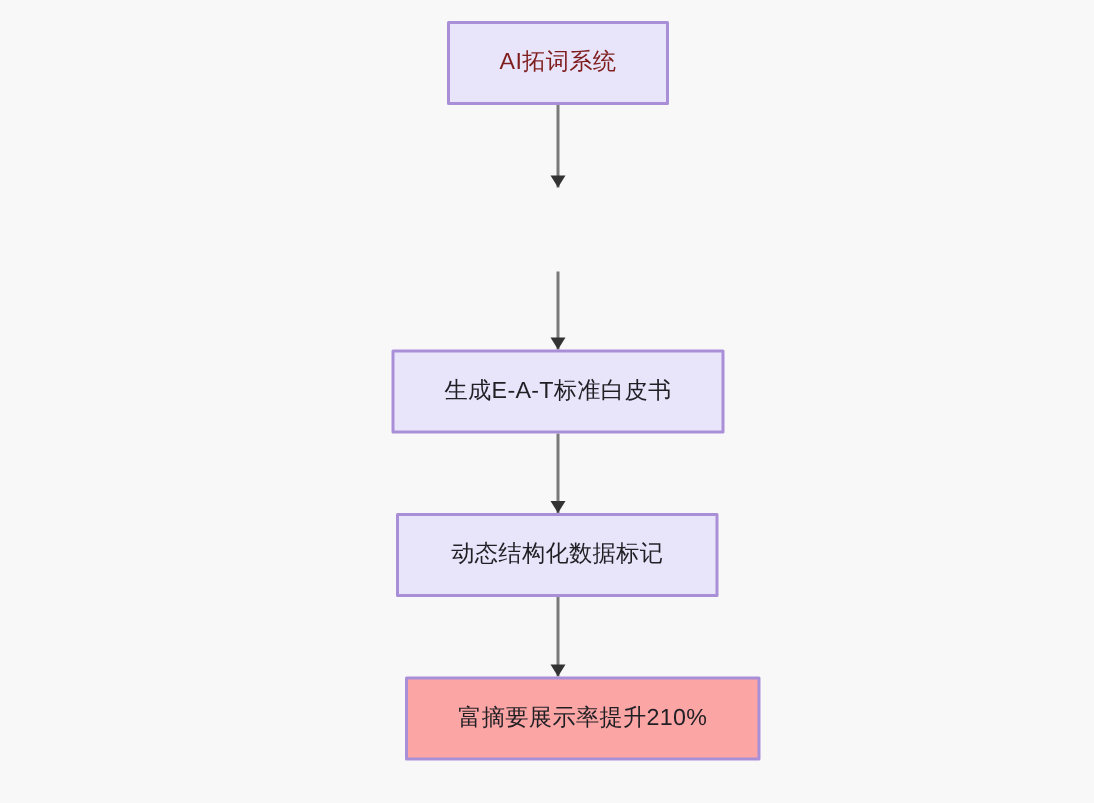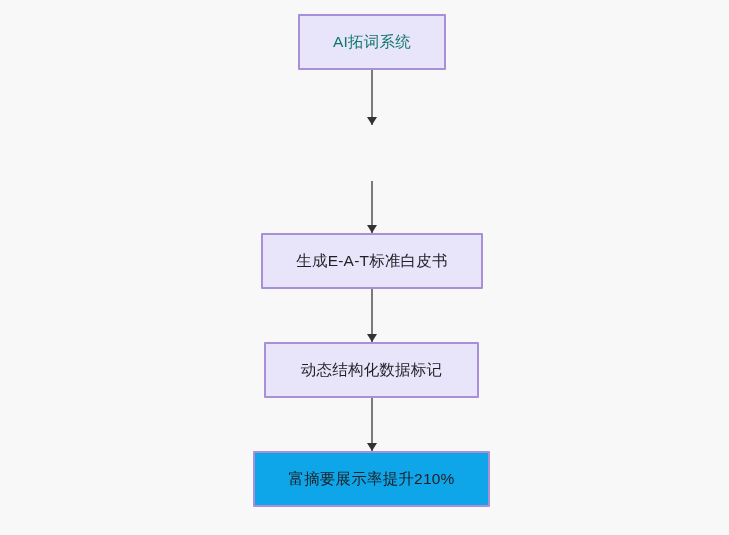--- a/index.html
+++ b/index.html
@@ -75,25 +75,25 @@
   <div class="edge" style="left: 371px; top: 289px; width: 2px; height: 53px;">
     <div class="edge-line" style="height: 53px; background: rgb(122, 122, 122);"></div>
     <div class="edge-arrow" style="top: 45px; border-top-color: rgb(51, 51, 51);"></div>
   </div>
   <div class="edge" style="left: 371px; top: 398px; width: 2px; height: 53px;">
     <div class="edge-line" style="height: 53px; background: rgb(122, 122, 122);"></div>
     <div class="edge-arrow" style="top: 45px; border-top-color: rgb(51, 51, 51);"></div>
   </div>
 
   <div class="node" style="left: 298px; top: 14px; width: 148px; height: 56px; background: rgb(232, 229, 251); border-color: rgb(169, 143, 216);">
-    <span class="node-label" style="color: #0f766e; text-align: center;">AI拓词系统</span>
+    <span class="node-label" style="color: #7f1d1d; text-align: center;">AI拓词系统</span>
   </div>
   <div class="node" style="left: 264px; top: 342px; width: 215px; height: 56px; background: rgb(232, 229, 251); border-color: rgb(169, 143, 216);">
     <span class="node-label" style="color: rgb(31, 31, 36);">动态结构化数据标记</span>
   </div>
   <div class="node" style="left: 261px; top: 233px; width: 222px; height: 56px; background: rgb(232, 229, 251); border-color: rgb(169, 143, 216);">
     <span class="node-label" style="color: rgb(31, 31, 36);">生成E-A-T标准白皮书</span>
   </div>
-  <div class="node" style="left: 253px; top: 451px; width: 237px; height: 56px; background: #0ea5e9; border-color: rgb(169, 143, 216);">
+  <div class="node" style="left: 270px; top: 451px; width: 237px; height: 56px; background: #fca5a5; border-color: rgb(169, 143, 216);">
     <span class="node-label" style="color: rgb(31, 31, 36);">富摘要展示率提升210%</span>
   </div>
 
 </div>
 
 </body></html>

